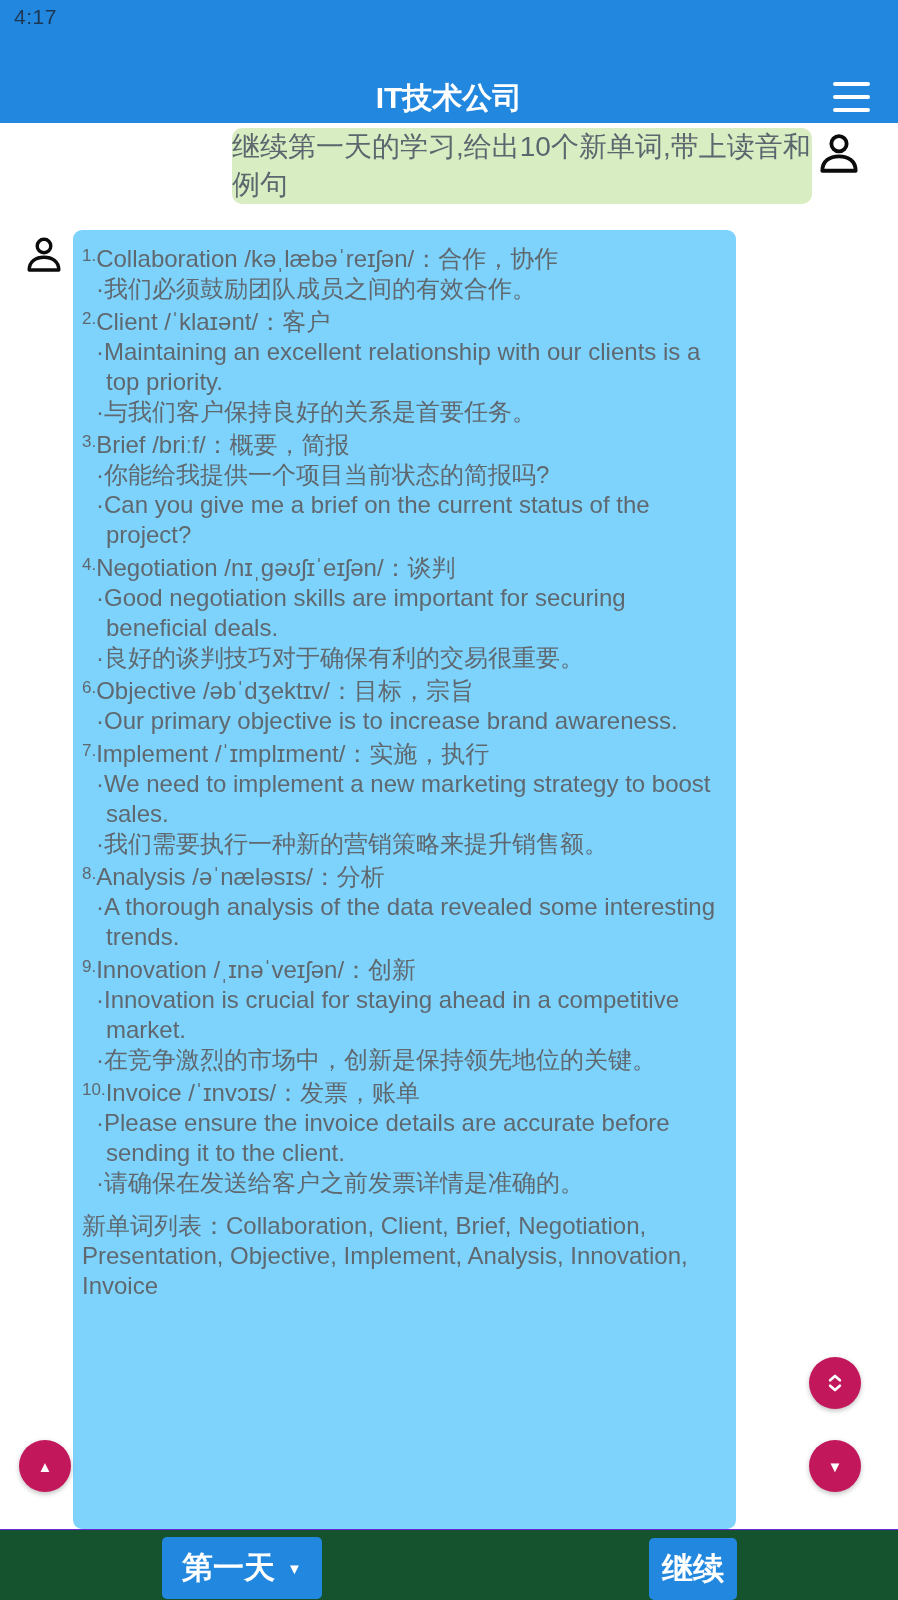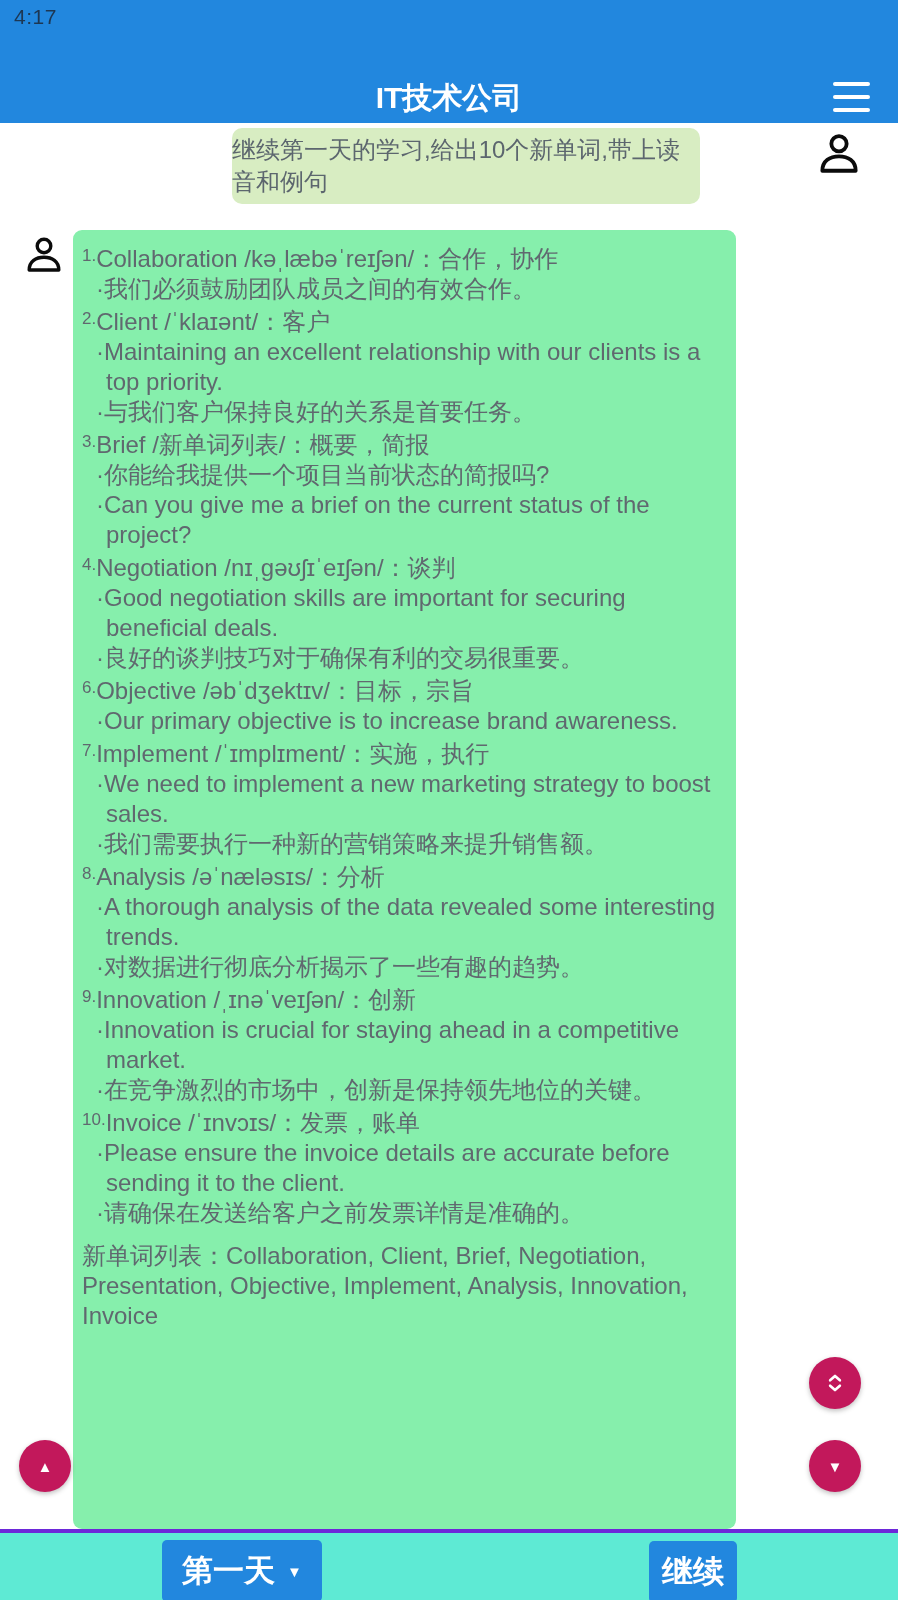--- a/index.html
+++ b/index.html
@@ -9,43 +9,43 @@
 
   
   .topbar { position:absolute; left:0; top:0; width:898px; height:123px; background:#2287DE; }
   .status-time { position:absolute; left:14px; top:5px; font-size:21px; font-weight:normal; color:#1d3753; letter-spacing:0.5px; }
   .app-title { position:absolute; left:0; top:78px; width:898px; text-align:center; font-size:30px; font-weight:bold; color:#ffffff; }
   .hamburger { position:absolute; right:28px; top:82px; width:37px; height:31px; cursor:pointer; }
   .hamburger span { display:block; height:4px; background:#ffffff; border-radius:2px; margin-bottom:9px; }
 
   
   .user-row { position:absolute; left:0; top:126px; width:898px; }
-  .user-bubble { position:absolute; left:232px; top:2px; width:468px; height:76px; background:#D8EDC2; border-radius:10px; display:flex; align-items:center; justify-content:center; font-size:24px; color:#5c666e; }
+  .user-bubble { position:absolute; left:232px; top:2px; width:580px; height:76px; background:#D8EDC2; border-radius:10px; display:flex; align-items:center; justify-content:center; font-size:28px; color:#5c666e; }
   .user-avatar { position:absolute; left:812px; top:2px; }
 
   .bot-avatar { position:absolute; left:20px; top:232px; }
 
-  .bot-bubble { position:absolute; left:73px; top:230px; width:663px; height:1299px; background:#86efac; border-radius:9px; padding:11px 12px 0 9px; overflow:hidden; color:#60686f; }
+  .bot-bubble { position:absolute; left:73px; top:230px; width:663px; height:1299px; background:#7dd3fc; border-radius:9px; padding:11px 12px 0 9px; overflow:hidden; color:#60686f; }
   .word-list { list-style:none; }
   .word-list li { font-size:24px; line-height:30px; }
   .num { font-size:17px; vertical-align:6px; }
   .head { font-size:24px; }
   .ex { padding-left:24px; text-indent:-10px; font-size:24px; line-height:30px; }
   .word-list li:nth-child(10) .ex { padding-left:40px; }
   .summary { margin-top:13px; font-size:24px; line-height:30px; }
 
   
   .fab { position:absolute; width:52px; height:52px; border-radius:50%; background:#C2185B; display:flex; align-items:center; justify-content:center; color:#ffffff; box-shadow:0 2px 5px rgba(0,0,0,0.25); cursor:pointer; }
   .fab-scroll { right:37px; top:1357px; }
   .fab-down { right:37px; top:1440px; }
   .fab-up { left:19px; top:1440px; }
   .fab .tri { font-size:15px; line-height:1; }
 
   
-  .bottom-bar { position:absolute; left:0; top:1529px; width:898px; height:71px; background:#5eead4; border-top:4px solid #6d28d9; }
+  .bottom-bar { position:absolute; left:0; top:1529px; width:898px; height:71px; background:#14532d; border-top:1px solid #6d28d9; }
   .btn { position:absolute; background:#2287DE; color:#ffffff; font-weight:bold; font-size:31px; border:none; border-radius:5px; display:flex; align-items:center; justify-content:center; cursor:pointer; font-family:inherit; }
   .btn-day { left:162px; top:7px; width:160px; height:62px; }
   .btn-day .caret { font-size:15px; margin-left:12px; }
   .btn-continue { left:649px; top:8px; width:88px; height:62px; }
 </style>
 </head>
 <body>
 
 <div class="screen">
 
@@ -73,25 +73,25 @@
     <svg width="48" height="48" viewBox="0 0 24 24">
       <circle cx="12" cy="7" r="3.4" fill="none" stroke="#0b0b0b" stroke-width="1.7"></circle>
       <path d="M4.6 19 C4.6 14.6 8 12.6 12 12.6 C16 12.6 19.4 14.6 19.4 19 Z" fill="none" stroke="#0b0b0b" stroke-width="1.7" stroke-linejoin="round"></path>
     </svg>
   </div>
 
   <div class="bot-bubble">
     <ol class="word-list">
         <li><span class="num">1.</span><span class="head">Collaboration /kəˌlæbəˈreɪʃən/：合作，协作</span><div class="ex">·我们必须鼓励团队成员之间的有效合作。</div></li>
         <li><span class="num">2.</span><span class="head">Client /ˈklaɪənt/：客户</span><div class="ex">·Maintaining an excellent relationship with our clients is a top priority.</div><div class="ex">·与我们客户保持良好的关系是首要任务。</div></li>
-        <li><span class="num">3.</span><span class="head">Brief /新单词列表/：概要，简报</span><div class="ex">·你能给我提供一个项目当前状态的简报吗?</div><div class="ex">·Can you give me a brief on the current status of the project?</div></li>
+        <li><span class="num">3.</span><span class="head">Brief /briːf/：概要，简报</span><div class="ex">·你能给我提供一个项目当前状态的简报吗?</div><div class="ex">·Can you give me a brief on the current status of the project?</div></li>
         <li><span class="num">4.</span><span class="head">Negotiation /nɪˌgəʊʃɪˈeɪʃən/：谈判</span><div class="ex">·Good negotiation skills are important for securing beneficial deals.</div><div class="ex">·良好的谈判技巧对于确保有利的交易很重要。</div></li>
         <li><span class="num">6.</span><span class="head">Objective /əbˈdʒektɪv/：目标，宗旨</span><div class="ex">·Our primary objective is to increase brand awareness.</div></li>
         <li><span class="num">7.</span><span class="head">Implement /ˈɪmplɪment/：实施，执行</span><div class="ex">·We need to implement a new marketing strategy to boost sales.</div><div class="ex">·我们需要执行一种新的营销策略来提升销售额。</div></li>
-        <li><span class="num">8.</span><span class="head">Analysis /əˈnæləsɪs/：分析</span><div class="ex">·A thorough analysis of the data revealed some interesting trends.</div><div class="ex">·对数据进行彻底分析揭示了一些有趣的趋势。</div></li>
+        <li><span class="num">8.</span><span class="head">Analysis /əˈnæləsɪs/：分析</span><div class="ex">·A thorough analysis of the data revealed some interesting trends.</div></li>
         <li><span class="num">9.</span><span class="head">Innovation /ˌɪnəˈveɪʃən/：创新</span><div class="ex">·Innovation is crucial for staying ahead in a competitive market.</div><div class="ex">·在竞争激烈的市场中，创新是保持领先地位的关键。</div></li>
         <li><span class="num">10.</span><span class="head">Invoice /ˈɪnvɔɪs/：发票，账单</span><div class="ex">·Please ensure the invoice details are accurate before sending it to the client.</div><div class="ex">·请确保在发送给客户之前发票详情是准确的。</div></li>
       </ol>
     <div class="summary">新单词列表：Collaboration, Client, Brief, Negotiation, Presentation, Objective, Implement, Analysis, Innovation, Invoice</div>
   </div>
 
   <div class="fab fab-scroll">
     <svg width="26" height="26" viewBox="0 0 24 24">
       <path d="M7.5 9.5 L12 5.5 L16.5 9.5" fill="none" stroke="#ffffff" stroke-width="2.4" stroke-linecap="round" stroke-linejoin="round"></path>
       <path d="M7.5 14.5 L12 18.5 L16.5 14.5" fill="none" stroke="#ffffff" stroke-width="2.4" stroke-linecap="round" stroke-linejoin="round"></path>

